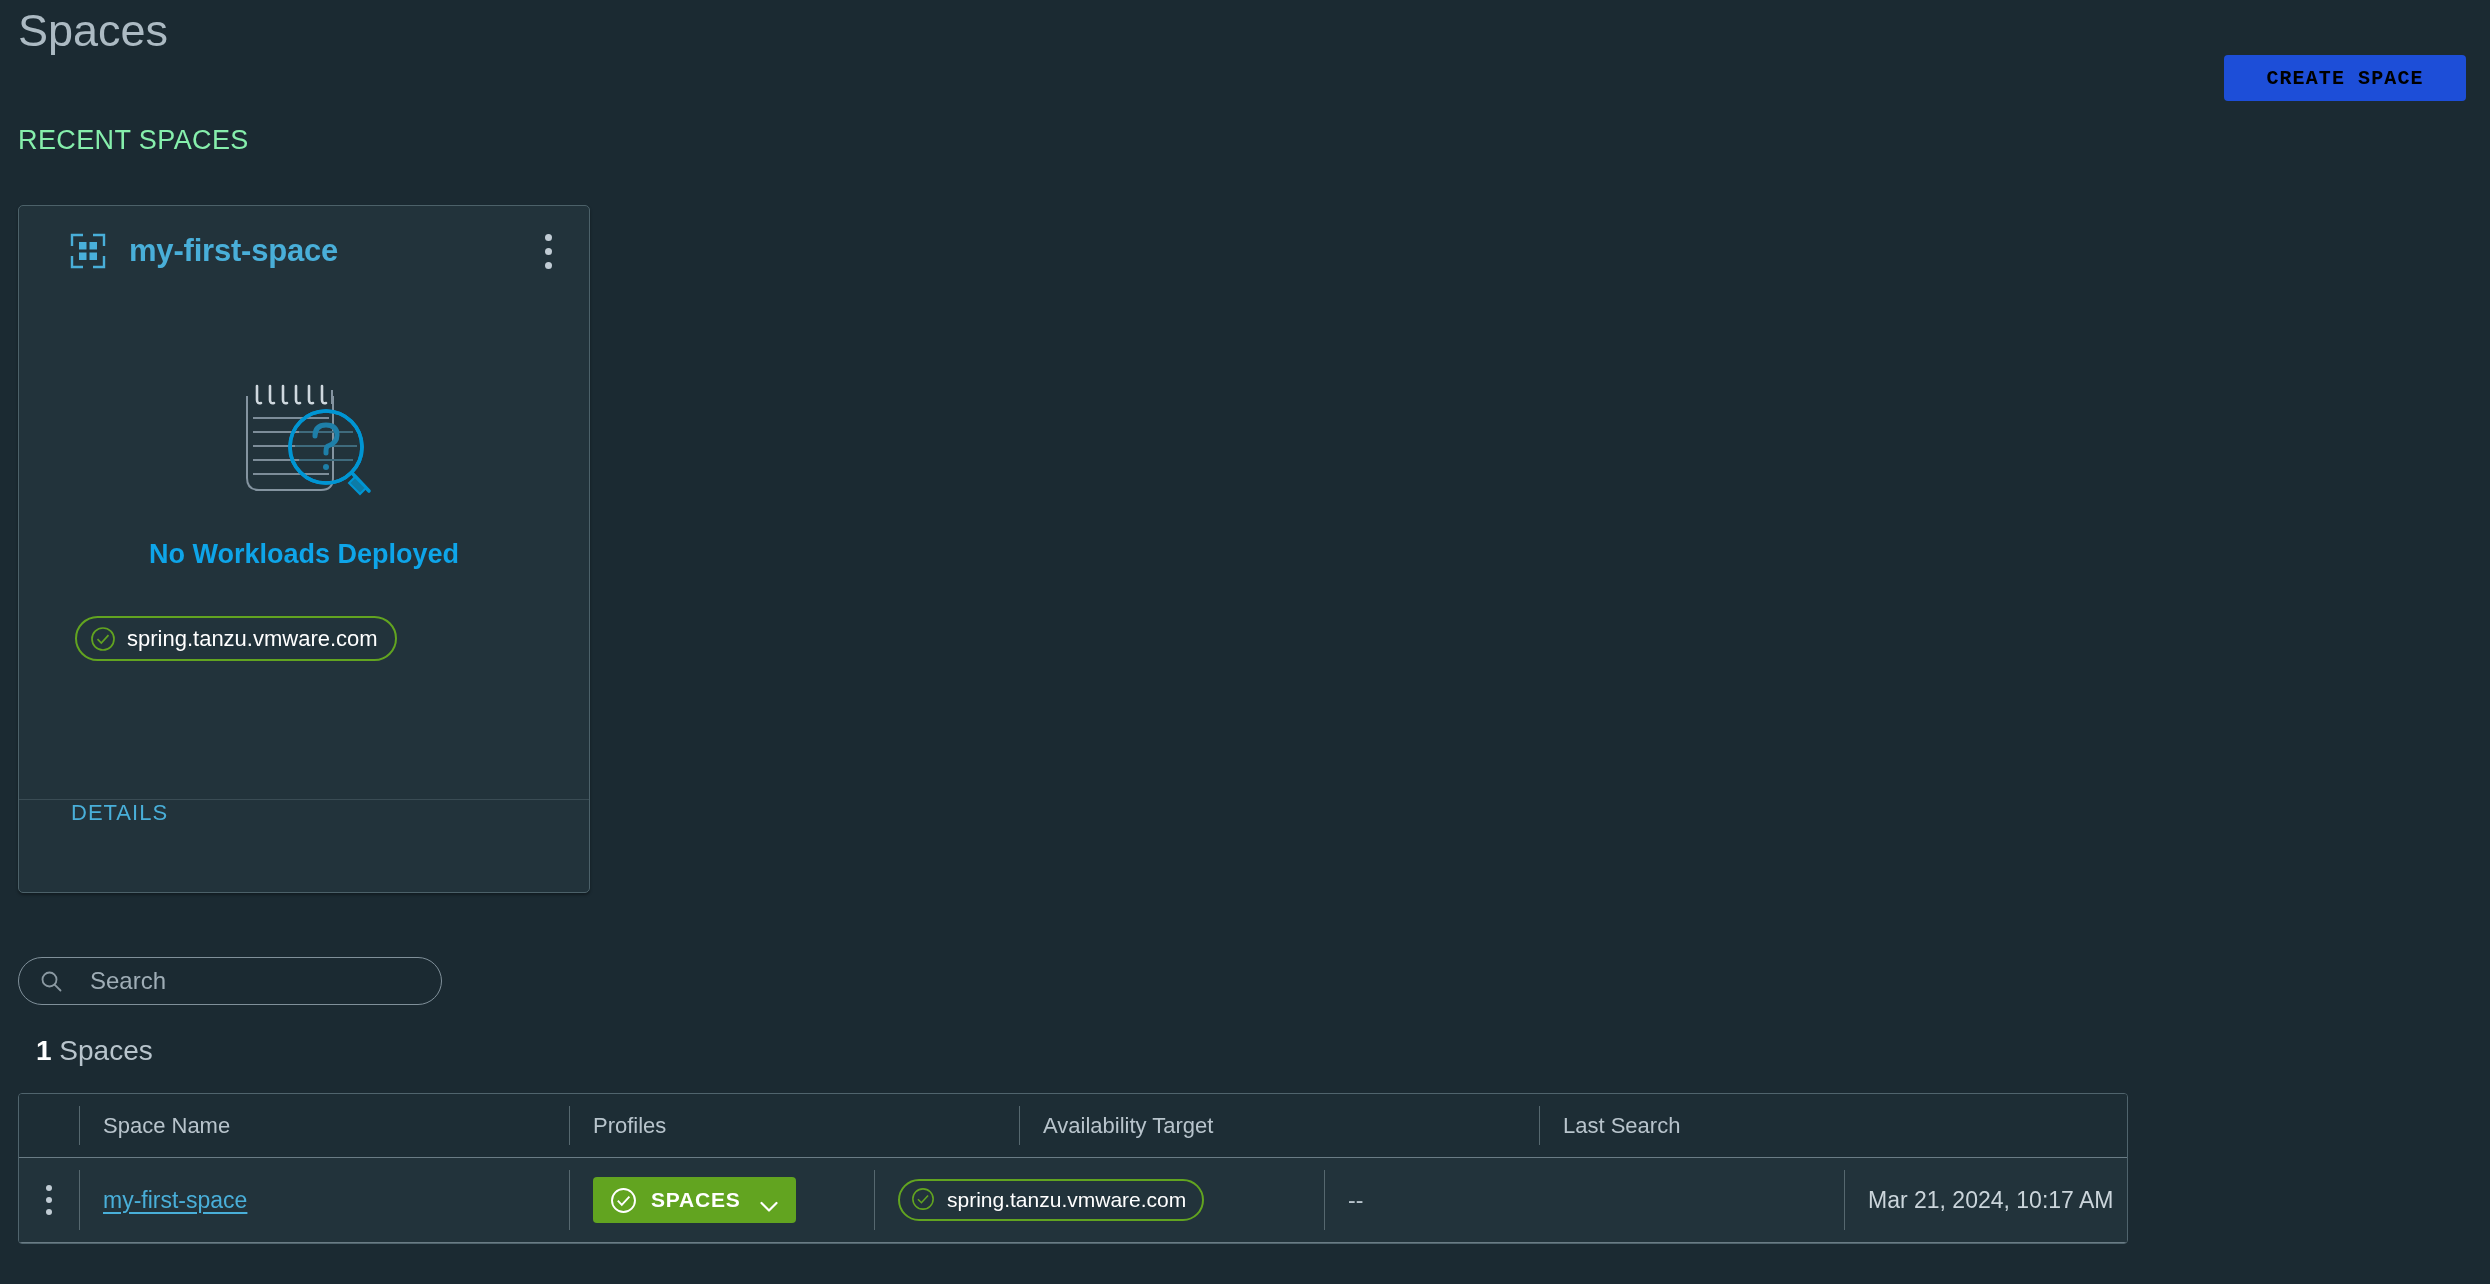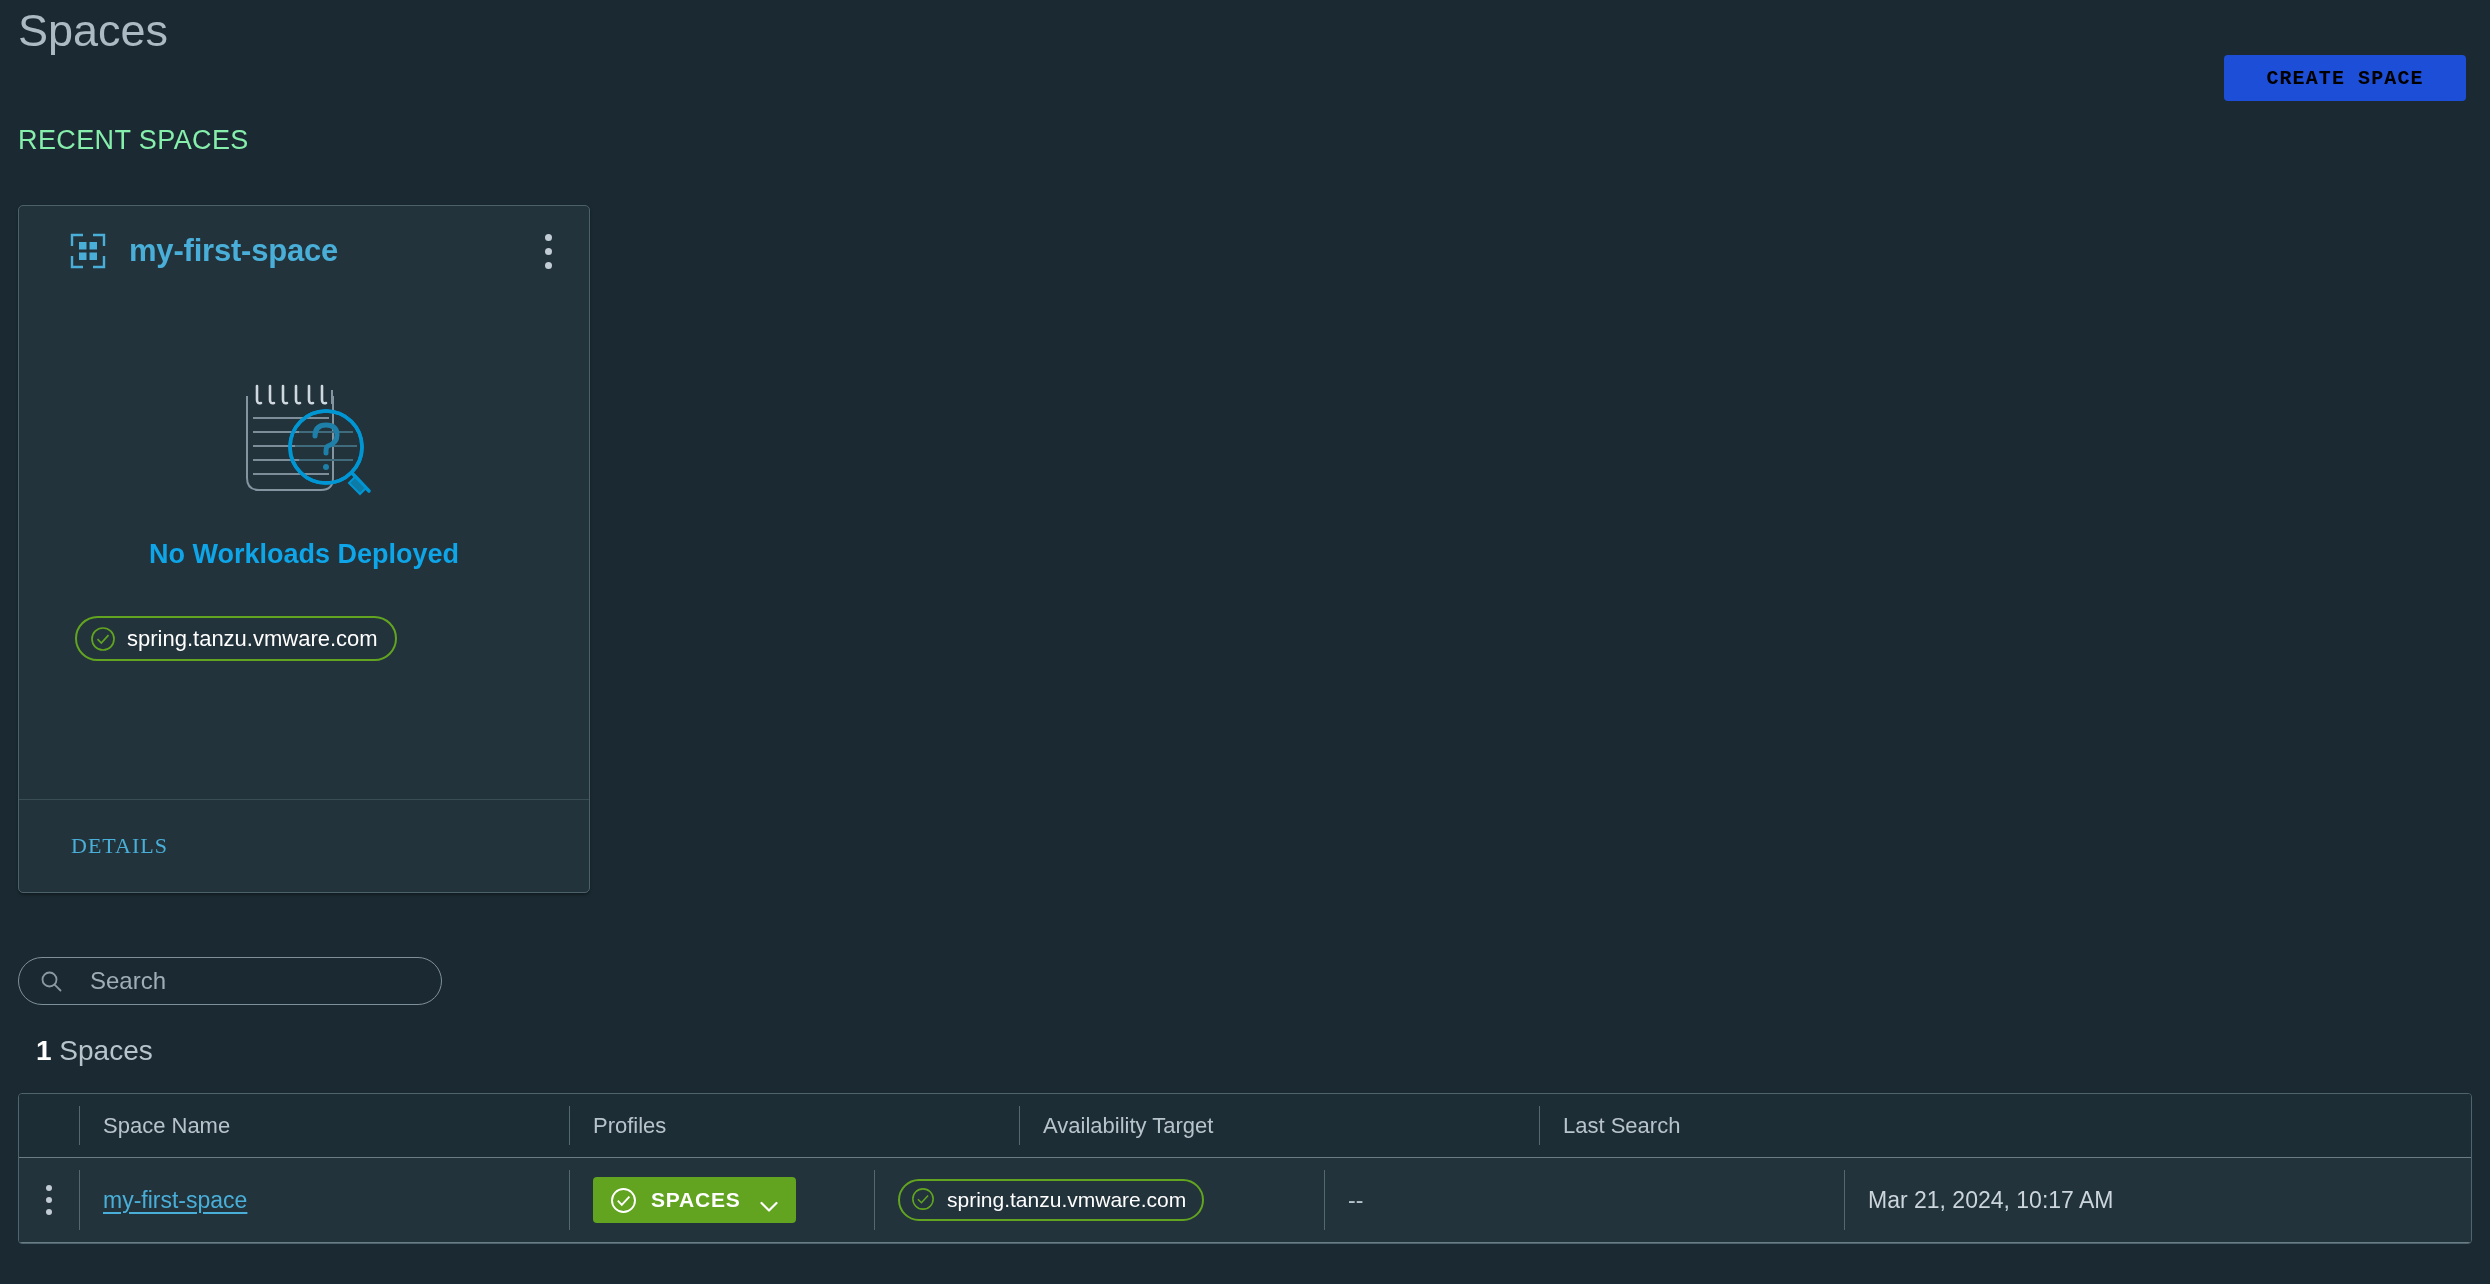--- a/index.html
+++ b/index.html
@@ -156,23 +156,22 @@
     background: transparent;
     font-size: 22px;
     color: #ffffff;
     white-space: nowrap;
   }
   .pill-check { width: 26px; height: 26px; flex: 0 0 auto; }
 
   .card-footer {
     height: 92px;
     display: flex;
-    align-items: center;
+    align-items: flex-start;
     padding-left: 52px;
-    font-family: Liberation Serif, serif;
   }
   .details-link {
     font-size: 22px;
     font-weight: 400;
     letter-spacing: 1px;
     color: #49afd9;
     cursor: pointer;
     text-decoration: none;
   }
 
@@ -211,21 +210,21 @@
     font-size: 28px;
     color: #b8c4cc;
   }
   .count-line b { color: #ffffff; font-weight: 700; }
 
   
   .table {
     position: absolute;
     left: 18px;
     top: 1093px;
-    width: 2454px;
+    width: 2110px;
     border: 1px solid #50646d;
     border-radius: 4px;
     background: #1d2d35;
     overflow: hidden;
   }
   .thead {
     display: flex;
     height: 64px;
     background: #1d2d35;
     border-bottom: 1px solid #6a7c85;

